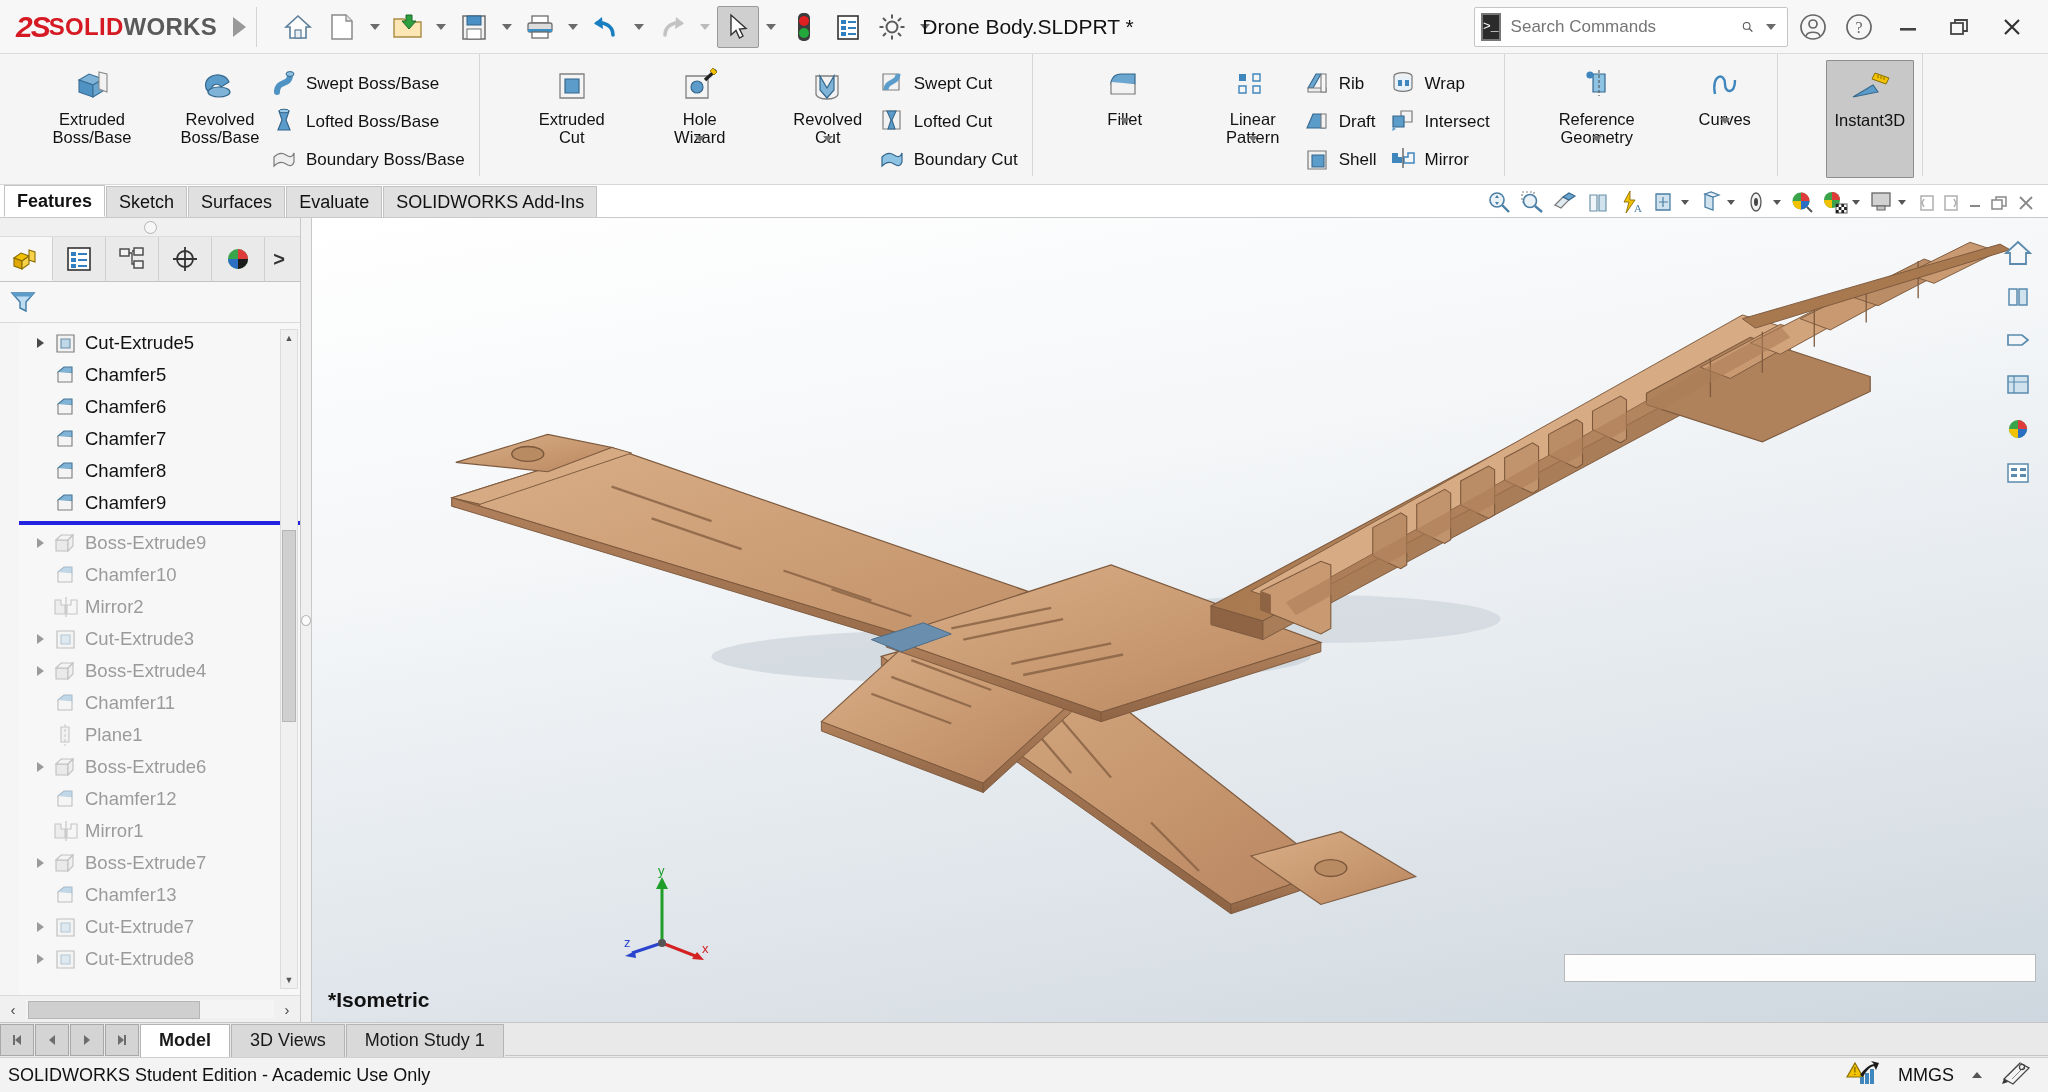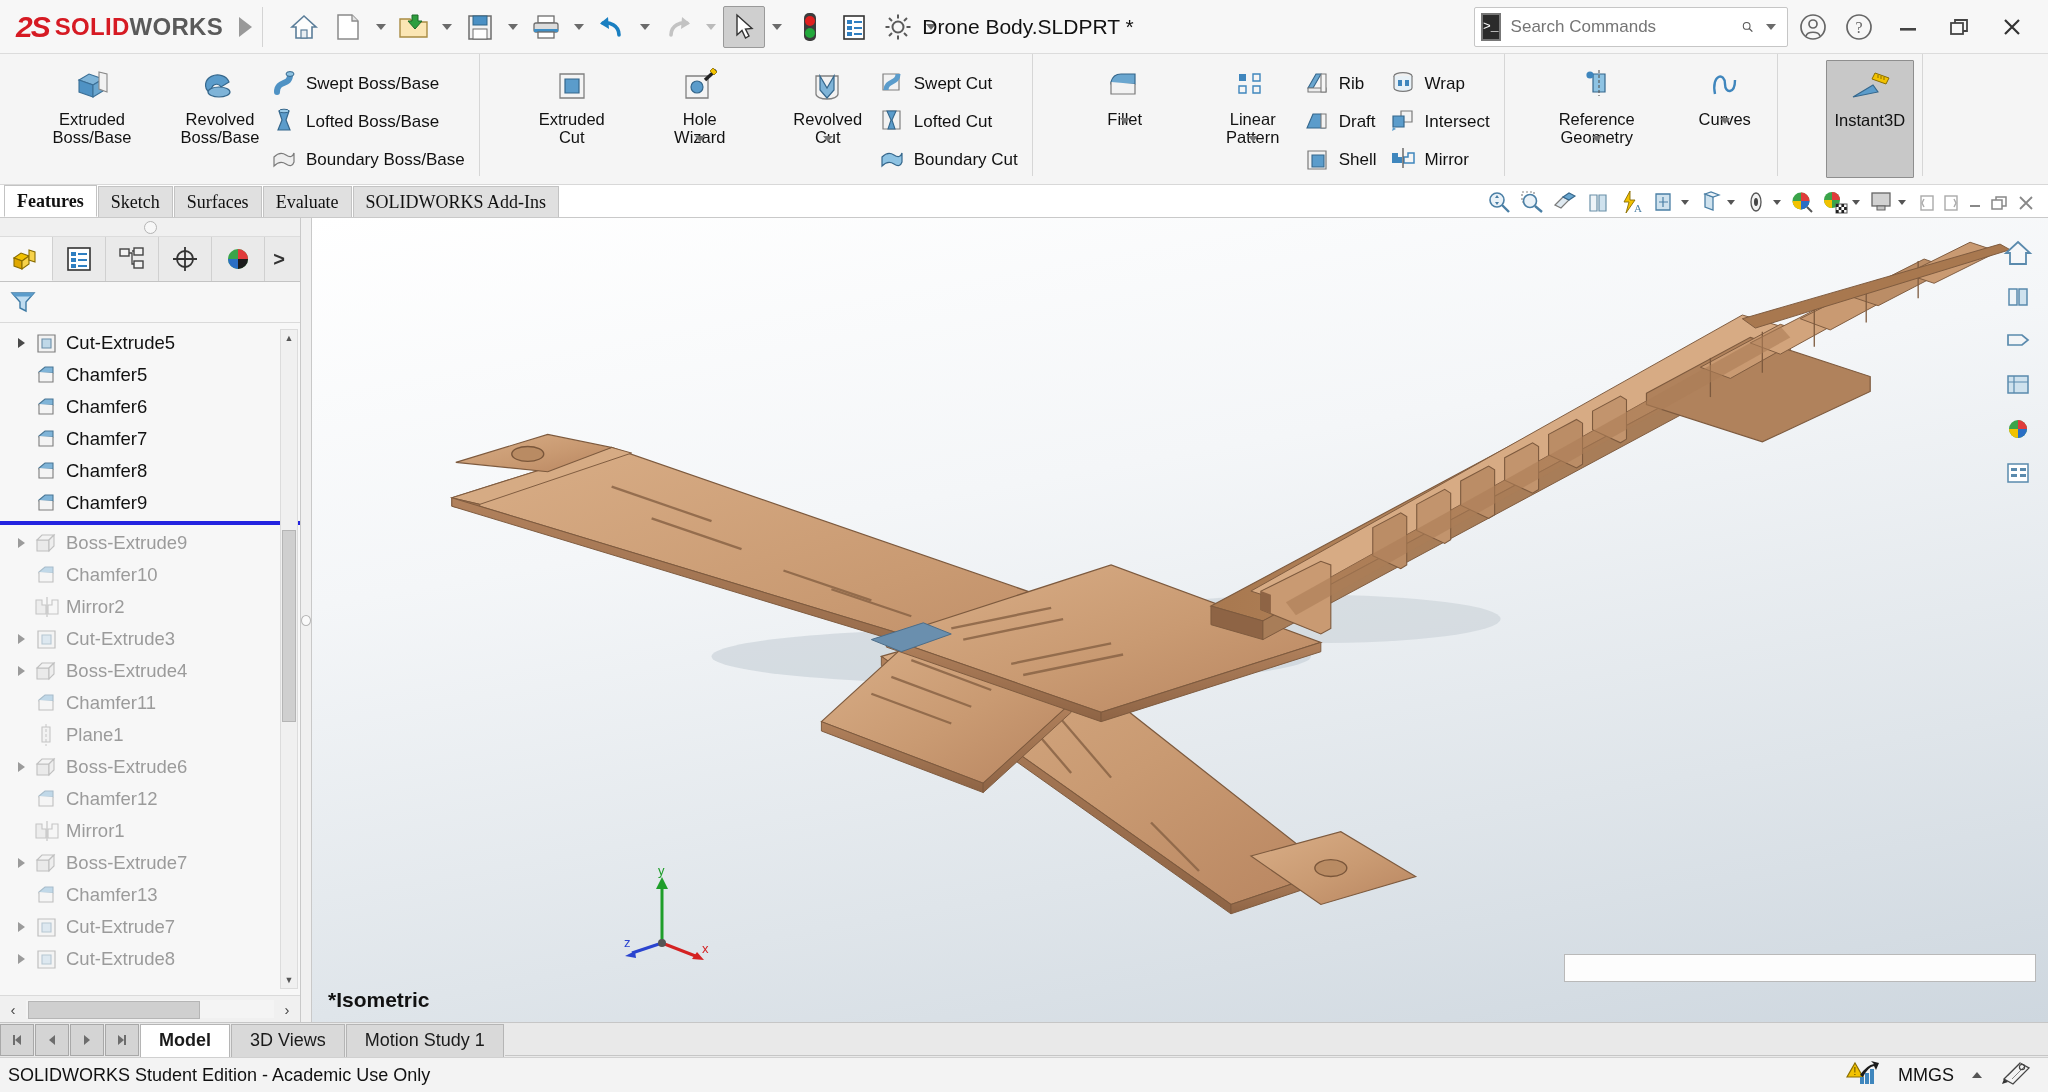--- a/index.html
+++ b/index.html
@@ -7,21 +7,21 @@
     width:2048px;height:1092px;overflow:hidden;
     font-family:"Liberation Sans",sans-serif;
     font-size:18px;color:#1a1a1a;
     background:#ffffff;
     -webkit-font-smoothing:antialiased;
   }
   .app{position:relative;width:2048px;height:1092px;display:flex;flex-direction:column;background:#f5f5f5;}
 
   
   .titlebar{height:53px;display:flex;align-items:center;background:#f7f7f7;border-bottom:1px solid #dcdcdc;position:relative;flex:0 0 53px;}
-  .sw-logo{display:flex;align-items:center;padding-left:16px;gap:6px;}
+  .sw-logo{display:flex;align-items:center;padding-left:16px;}
   .sw-logo .ds{font-size:30px;font-weight:bold;color:#d61a23;font-style:italic;letter-spacing:-2px;}
   .sw-logo .name{font-size:24px;font-weight:bold;letter-spacing:.3px;}
   .sw-logo .solid{color:#d61a23;}
   .sw-logo .works{color:#5a5a5a;}
   .logo-arrow{margin-left:16px;width:0;height:0;border-left:13px solid #999;border-top:10px solid transparent;border-bottom:10px solid transparent;}
   .tb-sep{width:1px;height:40px;background:#d4d4d4;margin:0 10px;}
   .qat{display:flex;align-items:center;gap:2px;padding-left:10px;}
   .qat-btn{width:40px;height:40px;display:flex;align-items:center;justify-content:center;border:1px solid transparent;border-radius:2px;}
   .qat-btn.sel{background:#cfcfcf;border-color:#9a9a9a;}
   .caret{width:0;height:0;border-left:5px solid transparent;border-right:5px solid transparent;border-top:6px solid #6b6b6b;margin:0 5px;}
@@ -41,38 +41,38 @@
   .big-btn .ic{height:42px;display:flex;align-items:flex-end;justify-content:center;}
   .big-btn .lb{font-size:16.5px;line-height:18px;text-align:center;margin-top:4px;color:#111;}
   .big-btn.pressed{background:#c8c8c8;border:1px solid #8e8e8e;border-radius:1px;height:118px;box-sizing:border-box;}
   .small-col{display:flex;flex-direction:column;justify-content:flex-start;padding-top:6px;gap:2px;}
   .small-btn{display:flex;align-items:center;gap:8px;height:36px;padding:0 6px;}
   .small-btn .lb{font-size:17px;color:#111;white-space:nowrap;}
   .grpcaret{position:absolute;bottom:4px;left:50%;transform:translateX(-50%);width:0;height:0;border-left:5px solid transparent;border-right:5px solid transparent;border-top:6px solid #777;}
 
   
   .tabrow{height:32px;background:#fff;display:flex;align-items:flex-end;position:relative;flex:0 0 32px;border-bottom:1px solid #c9c9c9;}
-  .ctab{height:30px;display:flex;align-items:center;padding:0 12px;font-size:18px;background:#e0e0e0;border:1px solid #c3c3c3;border-bottom:none;margin-right:1px;color:#111;font-family:Liberation Serif, serif;}
+  .ctab{height:30px;display:flex;align-items:center;padding:0 12px;font-size:18px;background:#e0e0e0;border:1px solid #c3c3c3;border-bottom:none;margin-right:1px;color:#111;}
   .ctab.active{background:#fff;font-weight:bold;border-bottom:1px solid #fff;position:relative;z-index:2;}
   .viewtools{margin-left:auto;display:flex;align-items:center;gap:1px;padding-right:8px;}
   .vtool{width:32px;height:30px;display:flex;align-items:center;justify-content:center;}
   .vcaret{width:0;height:0;border-left:4px solid transparent;border-right:4px solid transparent;border-top:5px solid #555;margin-right:4px;}
   .doc-wins{display:flex;align-items:center;gap:6px;padding-right:12px;color:#777;}
 
   
   .main{flex:1;display:flex;position:relative;overflow:hidden;}
   .leftpanel{width:300px;background:#f5f5f5;display:flex;flex-direction:column;border-right:1px solid #c9c9c9;position:relative;}
   .panel-grip{height:18px;display:flex;align-items:center;justify-content:center;background:#f0f0f0;border-bottom:1px solid #dcdcdc;}
   .grip-dot{width:11px;height:11px;border-radius:50%;border:1px solid #b4b4b4;background:#f7f7f7;}
   .panel-tabs{display:flex;height:44px;background:#eaeaea;border-bottom:1px solid #c3c3c3;}
   .ptab{width:52px;display:flex;align-items:center;justify-content:center;border-right:1px solid #d0d0d0;}
   .ptab.active{background:#f7f7f7;border-bottom:1px solid #f7f7f7;}
   .ptab.more{width:28px;border-right:none;font-size:20px;color:#333;font-weight:bold;}
   .filterrow{height:40px;display:flex;align-items:center;padding-left:8px;background:#f7f7f7;border-bottom:1px solid #dadada;}
-  .tree{flex:1;overflow:hidden;position:relative;background:#f7f7f7;padding-top:4px;}
+  .tree{flex:1;overflow:hidden;position:relative;background:#f7f7f7;padding-top:4px;margin-left:19px;}
   .tnode{display:flex;align-items:center;height:32px;padding-left:10px;position:relative;}
   .tnode .tw{width:22px;display:flex;align-items:center;justify-content:center;}
   .tw .tri{width:0;height:0;border-left:7px solid #4a4a4a;border-top:5px solid transparent;border-bottom:5px solid transparent;}
   .tnode .ti{width:30px;display:flex;align-items:center;justify-content:center;}
   .tnode .tl{font-size:18.5px;color:#111;margin-left:4px;}
   .tnode.dim .tl{color:#9b9b9b;}
   .tnode.dim .tri{border-left-color:#9b9b9b;}
   .rollback{height:4px;background:#2323e0;margin:2px 0;width:100%;}
   .tree-scroll{position:absolute;right:2px;top:6px;width:16px;bottom:6px;background:#f0f0f0;border:1px solid #dcdcdc;}
   .ts-thumb{position:absolute;left:1px;width:12px;background:#cfcfcf;border:1px solid #b5b5b5;}

